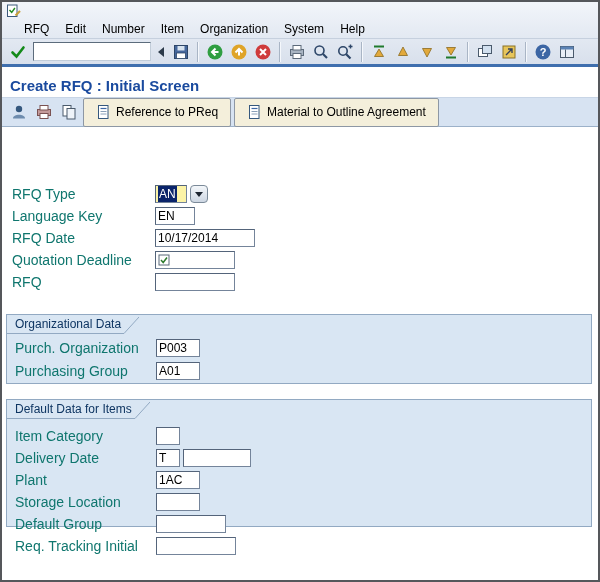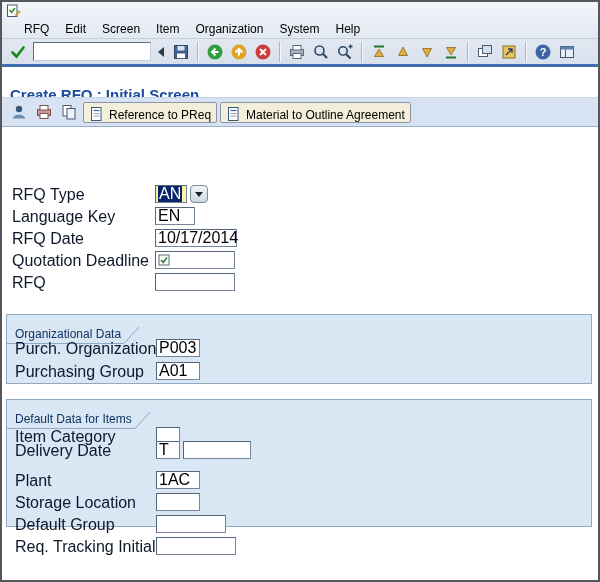--- a/index.html
+++ b/index.html
@@ -13,40 +13,40 @@
   .mitem{font-size:12px;color:#000;padding:1px 8px;cursor:default;}
   .toolbar{position:absolute;top:37px;left:0;right:0;height:25px;display:flex;align-items:center;padding-left:5px;gap:2px;}
   .tbtn{width:22px;height:22px;display:flex;align-items:center;justify-content:center;border:1px solid transparent;background:transparent;padding:0;}
   .tbtn.narrow{width:15px;}
   .tbtn svg{display:block;}
   .tsep{width:0;height:20px;border-left:1px solid #a9b5c5;border-right:1px solid #f5f8fc;margin:0 3px;}
   .cmdfield{width:118px;height:19px;box-sizing:border-box;border:1px solid #5c6c7c;border-bottom-color:#c2cdd9;border-right-color:#c2cdd9;background:#fff;font-size:12px;font-family:"Liberation Sans",sans-serif;padding:0 3px;margin-left:2px;}
   .bluebar{position:absolute;top:62px;left:0;right:0;height:3px;background:#3f6fae;}
 
   
-  .titlebar{position:absolute;top:65px;left:0;right:0;height:36px;background:#fff;display:flex;align-items:flex-end;padding-left:8px;}
+  .titlebar{position:absolute;top:65px;left:0;right:0;height:36px;background:#fff;display:flex;align-items:center;padding-left:8px;}
   .titlebar span{font-size:15px;font-weight:bold;color:#1a4a9e;}
 
   
   .apptoolbar{position:absolute;top:95px;left:0;right:0;height:28px;background:#d7e3f2;border-top:1px solid #c8d5e6;border-bottom:1px solid #9cb1c9;display:flex;align-items:center;padding-left:6px;gap:3px;}
-  .abtn{height:21px;display:inline-flex;align-items:flex-end;gap:5px;padding:0 5px;background:#f4efdb;border:1px solid #8d97a4;border-radius:2px;font-size:12px;color:#000;font-family:"Liberation Sans",sans-serif;}
+  .abtn{height:29px;display:inline-flex;align-items:center;gap:5px;padding:0 12px;background:#f4efdb;border:1px solid #8d97a4;border-radius:2px;font-size:12px;color:#000;font-family:"Liberation Sans",sans-serif;}
 
   
   .frow{position:absolute;left:0;right:0;height:20px;}
-  .flabel{position:absolute;left:10px;top:2px;font-size:16px;color:#0f172a;}
-  .tf{position:absolute;top:1px;height:18px;box-sizing:border-box;background:#fff;border:1px solid #74849a;border-top-color:#54647a;border-left-color:#54647a;font-size:16px;line-height:16px;padding:0 2px;color:#000;display:flex;align-items:center;}
+  .flabel{position:absolute;left:10px;top:2px;font-size:14px;color:#0f766e;}
+  .tf{position:absolute;top:1px;height:18px;box-sizing:border-box;background:#fff;border:1px solid #74849a;border-top-color:#54647a;border-left-color:#54647a;font-size:12px;line-height:16px;padding:0 2px;color:#000;display:flex;align-items:center;}
   .tf.yellow{background:#fcf3a6;}
   .sel{background:#0a246a;color:#fff;padding:0 1px;}
   .f4{position:absolute;top:1px;width:18px;height:18px;box-sizing:border-box;background:linear-gradient(#f4f7fa,#cdd6e2);border:1px solid #7b8a99;border-radius:4px;display:flex;align-items:center;justify-content:center;}
   .caret{width:0;height:0;border-left:4px solid transparent;border-right:4px solid transparent;border-top:5px solid #1c2430;}
 
   
   .gbox{position:absolute;left:4px;width:586px;box-sizing:border-box;background:#d9e6f3;border:1px solid #92a9c2;}
   .gtab{position:absolute;top:0;left:0;display:flex;align-items:flex-end;}
-  .gtab-label{font-size:12px;color:#0e3562;padding:12px 3px 2px 8px;border-bottom:1px solid #92a9c2;}
+  .gtab-label{font-size:12px;color:#0e3562;padding:2px 3px 2px 8px;border-bottom:1px solid #92a9c2;}
   .grow{position:absolute;left:0;right:0;height:20px;}
   .grow .flabel{left:8px;}
   .reqicon{margin-right:2px;}
 </style>
 </head>
 <body>
 
 <div class="window">
   <div class="chrome"></div>
 
@@ -54,21 +54,21 @@
     <svg width="16" height="16" viewBox="0 0 16 16">
       <rect x="1.5" y="2" width="9.5" height="11.5" fill="#fff" stroke="#3c5a7c"></rect>
       <path d="M3.5 7 l2.2 2.3 3.2-4.3" stroke="#1f8a1f" stroke-width="1.4" fill="none"></path>
       <path d="M9.5 12.5 l4.5-4.5" stroke="#caa23c" stroke-width="2.2"></path>
     </svg>
   </div>
 
   <div class="menubar">
     <span class="mitem">RFQ</span>
     <span class="mitem">Edit</span>
-    <span class="mitem">Screen</span>
+    <span class="mitem">Number</span>
     <span class="mitem">Item</span>
     <span class="mitem">Organization</span>
     <span class="mitem">System</span>
     <span class="mitem">Help</span>
   </div>
 
   <div class="toolbar">
     <button class="tbtn">
       <svg width="18" height="18" viewBox="0 0 18 18">
         <path d="M3.5 9.5 L7.5 13.5 L14.5 4.5" fill="none" stroke="#138a1a" stroke-width="2.6" stroke-linecap="round"></path>
@@ -235,21 +235,21 @@
     </div>
   </div>
 
   <div class="frow" style="top:204px">
     <span class="flabel">Language Key</span>
     <div class="tf" style="left:153px;width:40px">EN</div>
   </div>
 
   <div class="frow" style="top:226px">
     <span class="flabel">RFQ Date</span>
-    <div class="tf" style="left:153px;width:82px">10/17/2014</div>
+    <div class="tf" style="left:153px;width:100px">10/17/2014</div>
   </div>
 
   <div class="frow" style="top:248px">
     <span class="flabel">Quotation Deadline</span>
     <div class="tf" style="left:153px;width:80px">
       <svg class="reqicon" width="12" height="12" viewBox="0 0 12 12">
         <rect x="1" y="1" width="10" height="10" fill="#fff" stroke="#5a6a7a"></rect>
         <path d="M3 6 l2.2 2.5 L9 3.5" stroke="#2d7a2d" stroke-width="1.5" fill="none"></path>
       </svg>
       <span></span>
@@ -282,21 +282,21 @@
     <div class="gtab">
       <span class="gtab-label">Default Data for Items</span>
       <svg width="15" height="17" viewBox="0 0 15 17">
         <line x1="0" y1="16.5" x2="15" y2="0" stroke="#92a9c2"></line>
       </svg>
     </div>
     <div class="grow" style="top:26px">
       <span class="flabel">Item Category</span>
       <div class="tf" style="left:149px;width:24px"></div>
     </div>
-    <div class="grow" style="top:40px">
+    <div class="grow" style="top:48px">
       <span class="flabel">Delivery Date</span>
       <div class="tf" style="left:149px;width:24px">T</div>
       <div class="tf" style="left:176px;width:68px"></div>
     </div>
     <div class="grow" style="top:70px">
       <span class="flabel">Plant</span>
       <div class="tf" style="left:149px;width:44px">1AC</div>
     </div>
     <div class="grow" style="top:92px">
       <span class="flabel">Storage Location</span>

